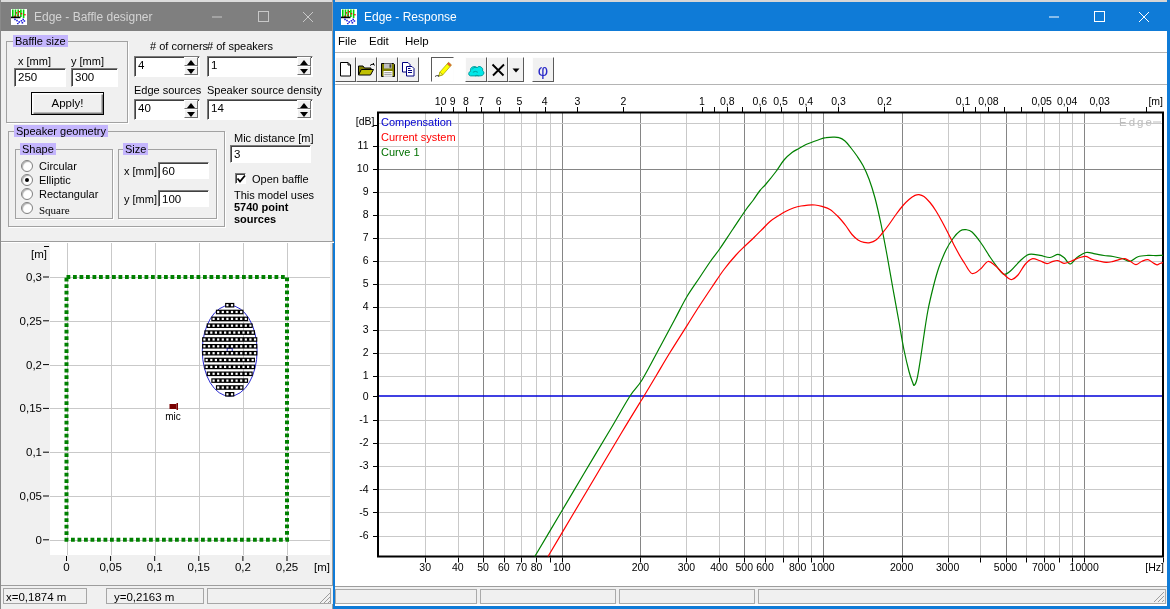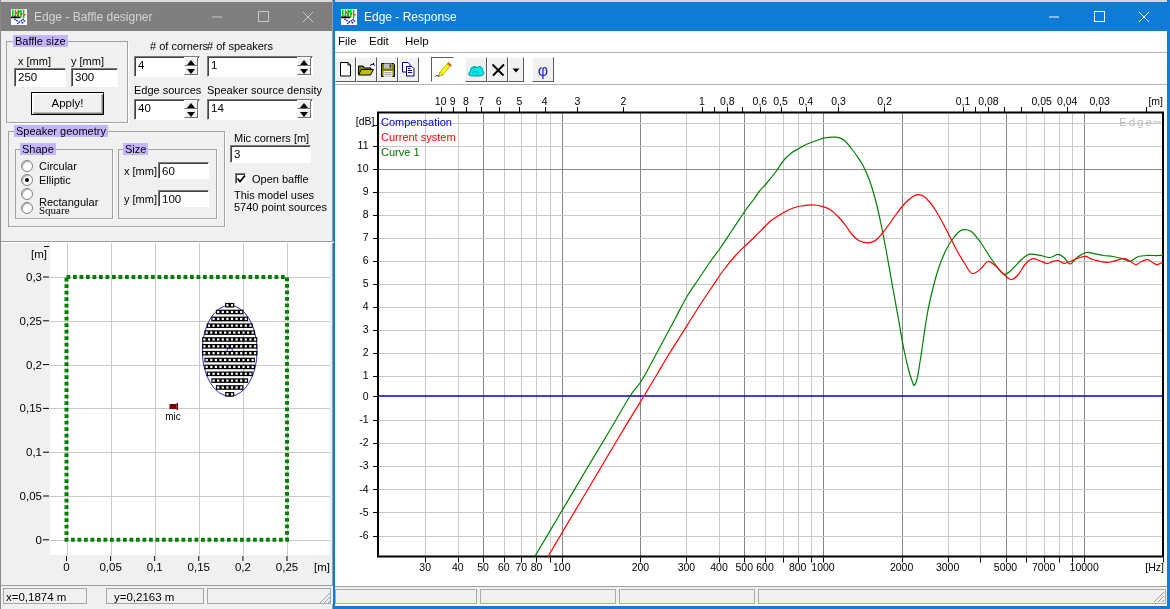--- a/index.html
+++ b/index.html
@@ -665,39 +665,39 @@
   <div class="gbox" style="left:7px;top:131px;width:217px;height:96px;">
     <span class="glabel" style="left:5px;">Speaker geometry</span>
   </div>
   <div class="radio" style="left:20px;top:160px;"></div>
       <span class="panel" style="left:38px;top:160px;">Circular</span>
   <div class="radio sel" style="left:20px;top:174px;"></div>
       <span class="panel" style="left:38px;top:174px;">Elliptic</span>
   <div class="radio" style="left:20px;top:188px;"></div>
       <span class="panel" style="left:38px;top:204px;font-family:Liberation Serif, serif;">Square</span>
   <div class="radio" style="left:20px;top:202px;"></div>
-      <span class="panel" style="left:38px;top:196px;text-align:center;">Rectangular</span>
+      <span class="panel" style="left:38px;top:188px;text-align:center;">Rectangular</span>
   <div class="gbox" style="left:117px;top:149px;width:99px;height:70px;">
     <span class="glabel" style="left:4px;">Size</span>
   </div>
   <span class="panel" style="left:123px;top:165px;">x [mm]</span>
   <div class="field" style="left:157px;top:162px;width:51px;height:17px;">60</div>
   <span class="panel" style="left:123px;top:193px;">y [mm]</span>
   <div class="field" style="left:157px;top:190px;width:51px;height:17px;">100</div>
 
-  <span class="panel" style="left:233px;top:132px;">Mic corners [m]</span>
+  <span class="panel" style="left:233px;top:132px;">Mic distance [m]</span>
   <div class="field" style="left:229px;top:145px;width:81px;height:18px;">3</div>
   <div class="cbox" style="left:234px;top:173px;">
         <svg width="10" height="10" style="position:absolute;left:0;top:0;">
           <path d="M1.5 4.5 l2.5 3 L9 1.5" stroke="#000" stroke-width="1.8" fill="none"></path>
         </svg>
       </div>
   <span class="panel" style="left:251px;top:173px;">Open baffle</span>
   <span class="panel" style="left:233px;top:189px;">This model uses</span>
-  <span class="panel" style="left:233px;top:201px;">5740 point sources</span>
+  <span class="panel" style="left:233px;top:201px;font-weight:bold;">5740 point sources</span>
 
   <div class="abs" style="left:0;top:241px;width:333px;height:2px;border-top:1px solid #9d9d9d;border-bottom:1px solid #fff;"></div>
 
   <div id="lstatus">
     <div class="lseg" style="left:2px;width:84px;">x=0,1874 m</div>
     <div class="lseg" style="left:105px;width:98px;padding-left:7px;">y=0,2163 m</div>
     <div class="lseg" style="left:206px;width:124px;"></div>
     <svg class="abs" style="left:318px;top:6px;" width="12" height="12">
           <path d="M11 1 L1 11 M11 5 L5 11 M11 9 L9 11" stroke="#9d9d9d"></path>
         </svg>

